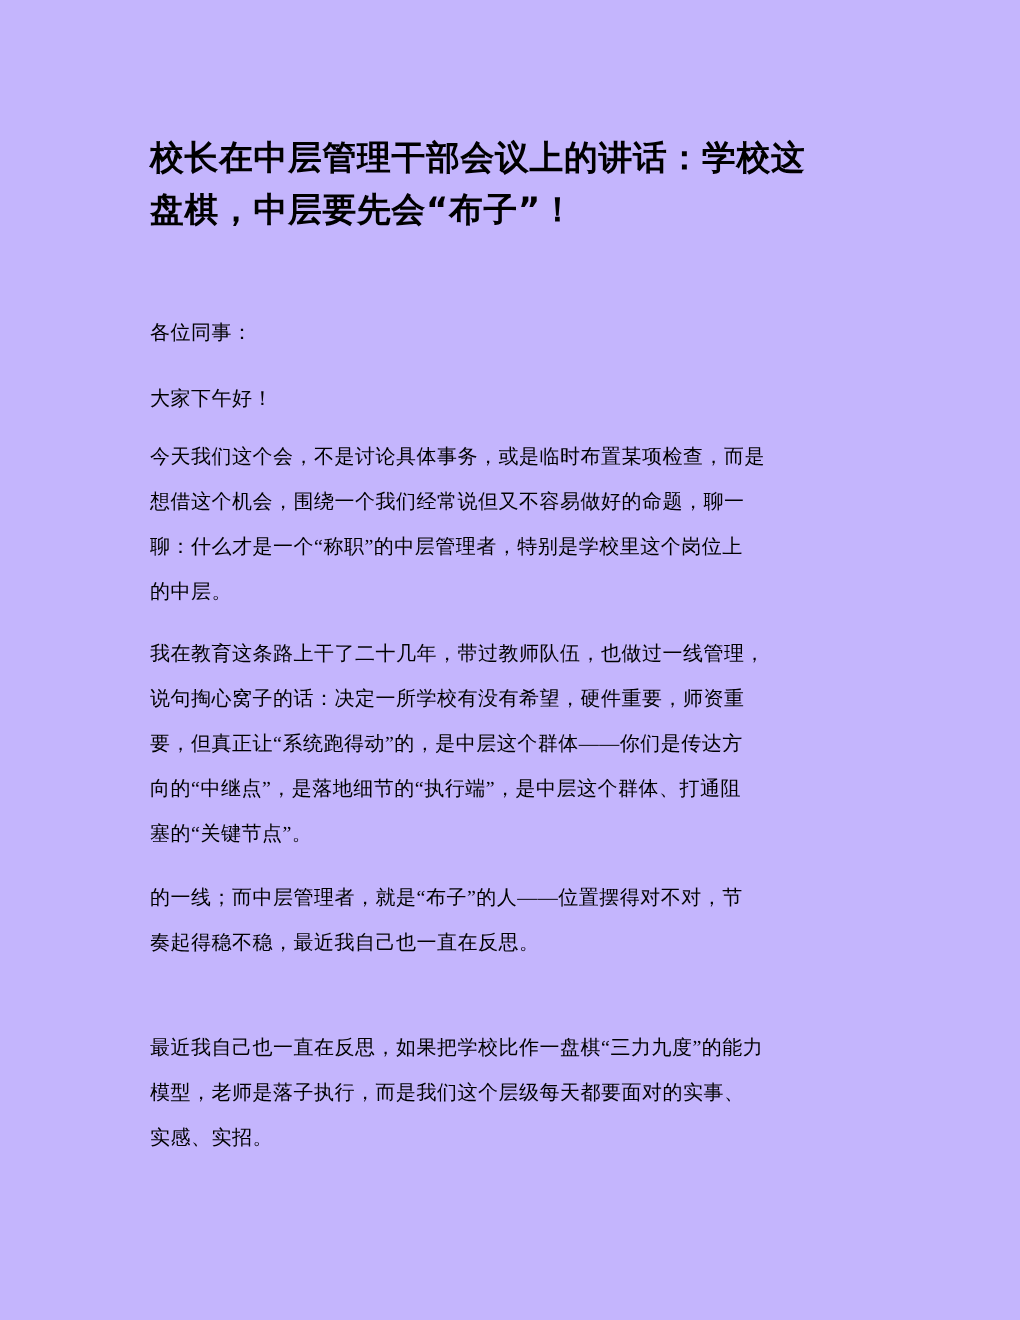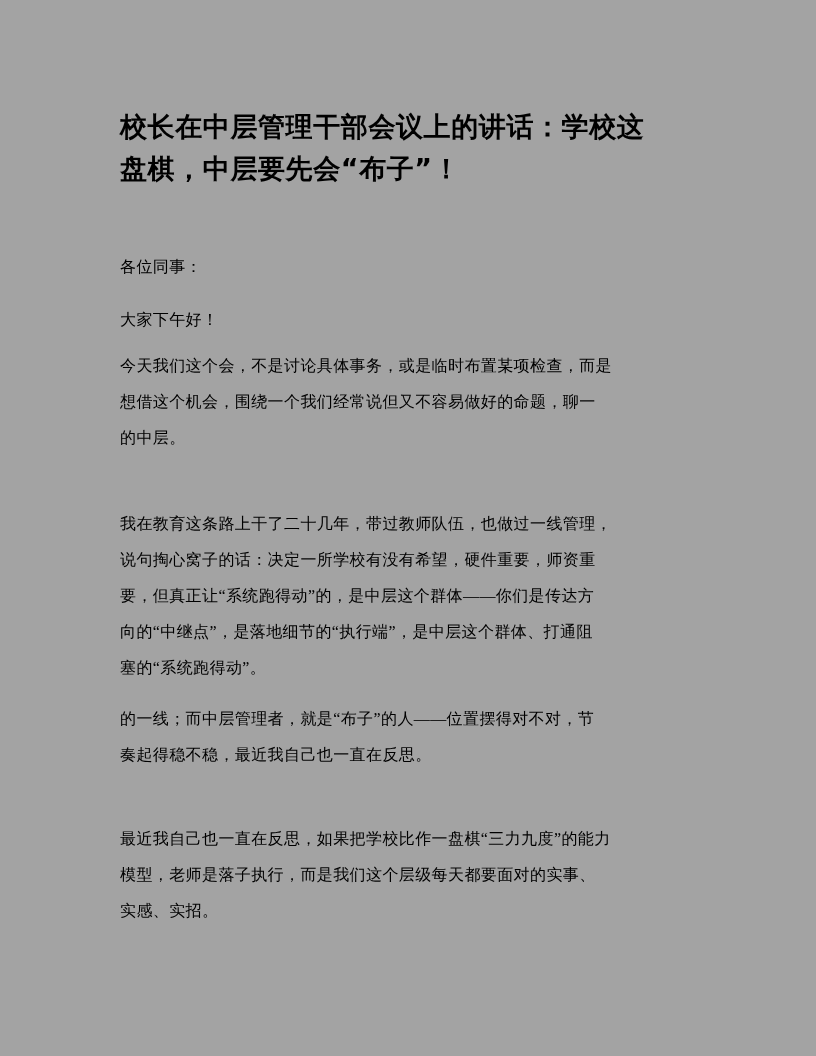--- a/index.html
+++ b/index.html
@@ -14,21 +14,21 @@
       overflow: hidden;
       font-family: "DejaVu Serif", "Liberation Serif", serif;
       color: #000000;
     }
     .page {
       position: absolute;
       left: 0;
       top: 0;
       width: 816px;
       height: 1056px;
-      background: #a3a3a3;
+      background: #c4b5fd;
     }
     .title {
       position: absolute;
       left: 120px;
       top: 106px;
       width: 600px;
       margin: 0;
       font-family: "DejaVu Sans", "Liberation Sans", sans-serif;
       font-weight: bold;
       font-size: 27px;
@@ -75,29 +75,30 @@
       <span class="line">各位同事：</span>
     </p>
 
     <p class="para" style="top:302px;">
       <span class="line">大家下午好！</span>
     </p>
 
     <p class="para" style="top:348px;">
       <span class="line">今天我们这个会，不是讨论具体事务，或是临时布置某项检查，而是</span>
       <span class="line">想借这个机会，围绕一个我们经常说但又不容易做好的命题，聊一</span>
+      <span class="line">聊：什么才是一个“称职”的中层管理者，特别是学校里这个岗位上</span>
       <span class="line">的中层。</span>
     </p>
 
     <p class="para" style="top:506px;">
       <span class="line">我在教育这条路上干了二十几年，带过教师队伍，也做过一线管理，</span>
       <span class="line">说句掏心窝子的话：决定一所学校有没有希望，硬件重要，师资重</span>
       <span class="line">要，但真正让“系统跑得动”的，是中层这个群体——你们是传达方</span>
       <span class="line">向的“中继点”，是落地细节的“执行端”，是中层这个群体、打通阻</span>
-      <span class="line">塞的“系统跑得动”。</span>
+      <span class="line">塞的“关键节点”。</span>
     </p>
 
     <p class="para" style="top:701px;">
       <span class="line">的一线；而中层管理者，就是“布子”的人——位置摆得对不对，节</span>
       <span class="line">奏起得稳不稳，最近我自己也一直在反思。</span>
     </p>
 
     <p class="para" style="top:821px;">
       <span class="line">最近我自己也一直在反思，如果把学校比作一盘棋“三力九度”的能力</span>
       <span class="line">模型，老师是落子执行，而是我们这个层级每天都要面对的实事、</span>

